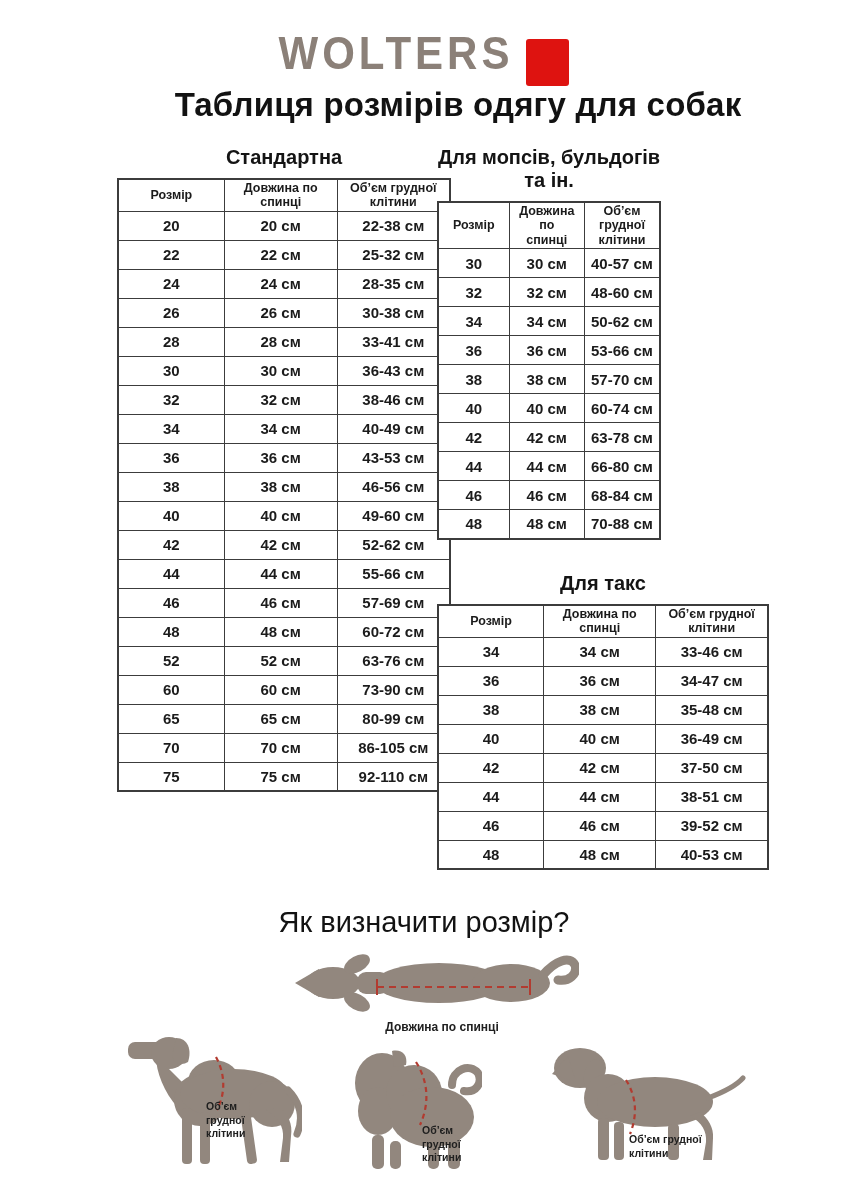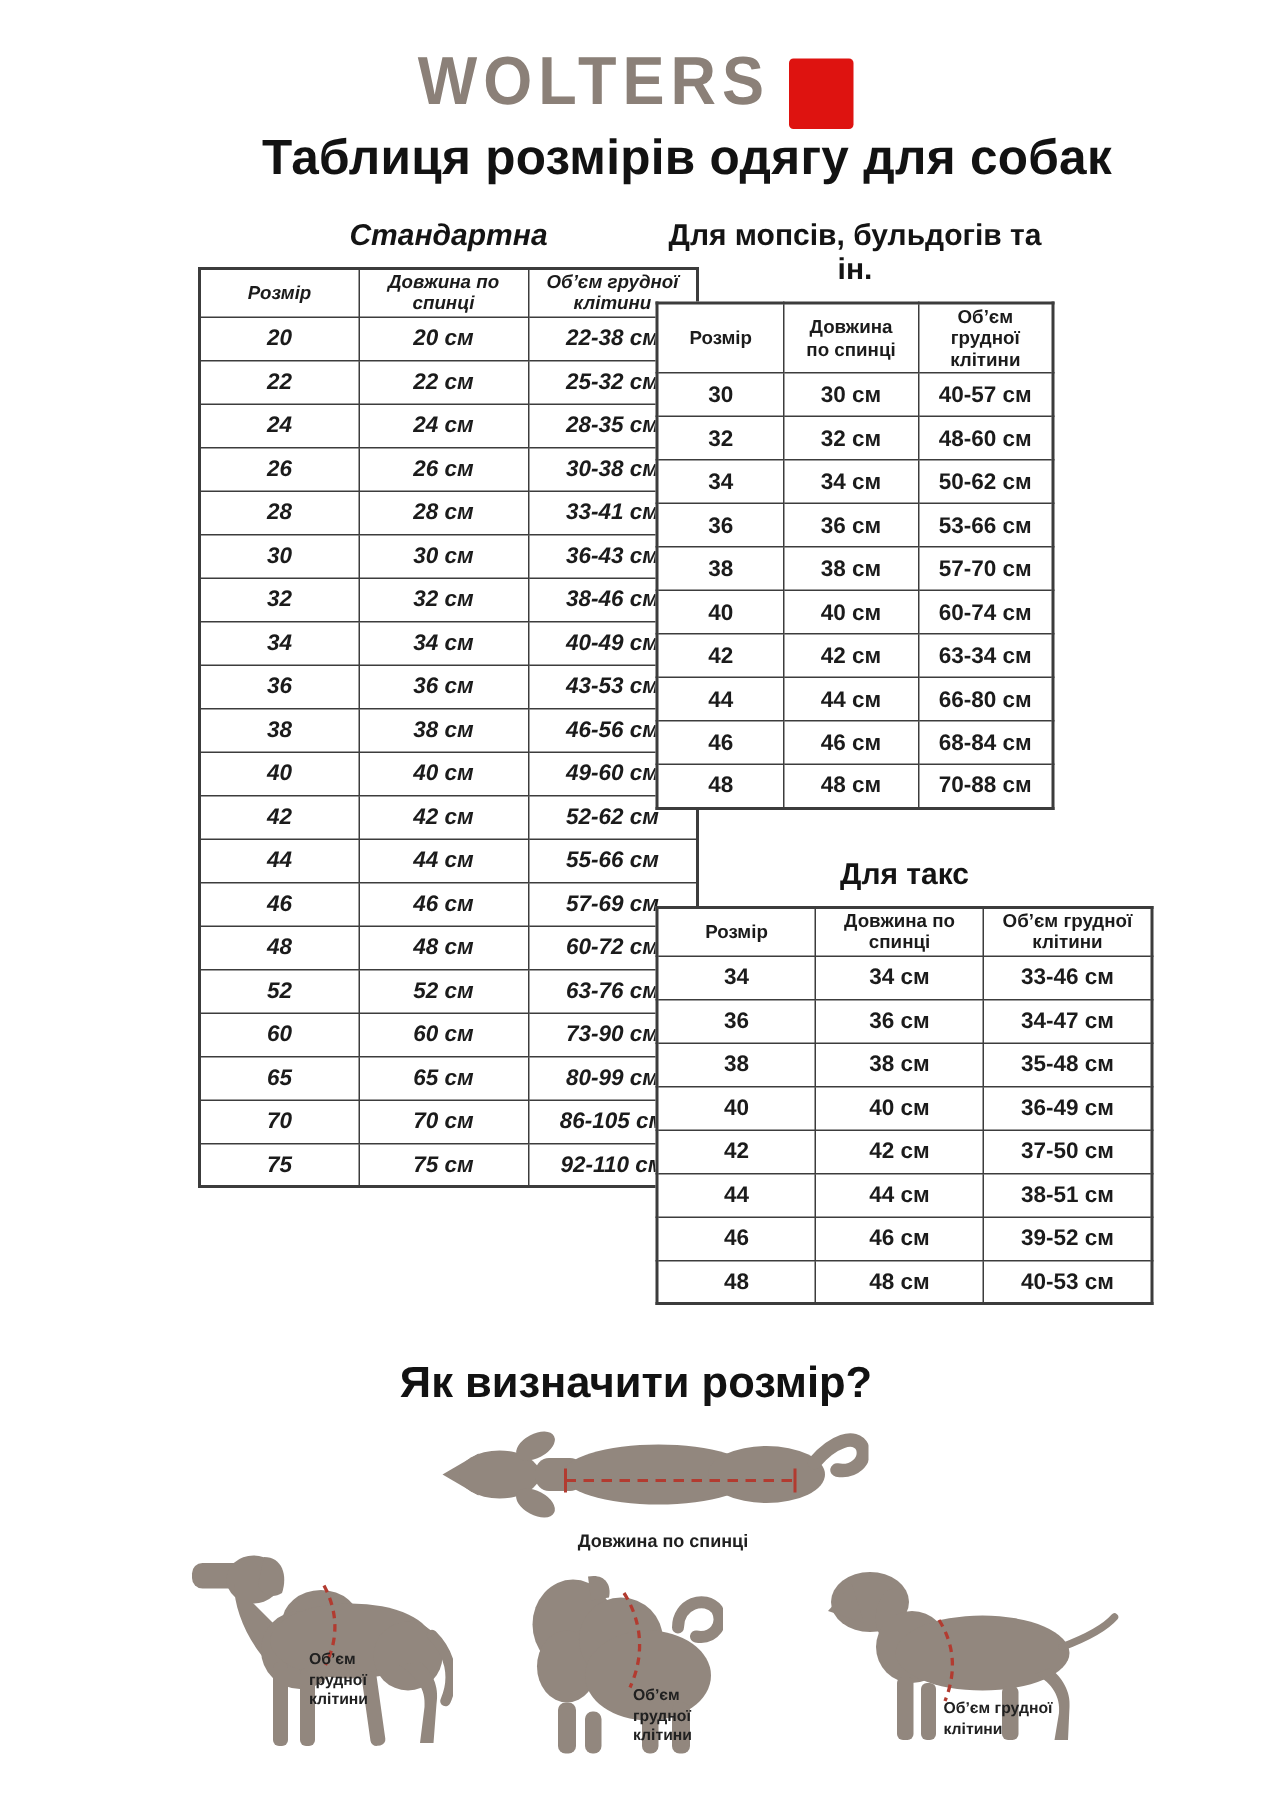--- a/index.html
+++ b/index.html
@@ -24,27 +24,27 @@
   .tbl-title { text-align:center; font-size:20px; font-weight:700; color:#141414;
                margin-bottom:9px; }
   table.size-table { border-collapse:collapse; width:100%; table-layout:fixed;
                      border:2px solid #3c3c3c; background:#fff; }
   .size-table th, .size-table td { border:1.4px solid #3c3c3c; text-align:center;
                      font-weight:700; color:#1b1b1b; }
   .size-table th { font-size:12.5px; line-height:1.15; height:31px; padding:1px 9px; }
   .size-table td { font-size:15px; height:29px; padding:0; }
   col.c1 { width:32%; } col.c2 { width:34%; } col.c3 { width:34%; }
 
-  .std-block  { left:132px; top:146px; width:334px;font-style:italic; }
-  .pugs-block { left:437px; top:146px; width:266px; }
+  .std-block  { left:117px; top:146px; width:334px; }
+  .pugs-block { left:437px; top:146px; width:224px; }
   .taks-block { left:437px; top:572px; width:332px; }
 
   
   .howto-title { position:absolute; top:906px; left:0; width:100%; text-align:center;
-                 font-size:29px; font-weight:700; color:#121212; }
+                 font-size:29px; font-weight:400; color:#121212; }
   figure { position:absolute; }
   .measure-label { font-weight:700; color:#202020; line-height:1.3; }
 
   .topview-fig { left:287px; top:941px; width:292px; text-align:center; }
   .topview-fig .measure-label { font-size:12px; margin-top:3px; display:inline-block;
                                 transform:translateX(9px); }
 
   .dogfig .measure-label { position:absolute; font-size:10.5px; text-align:left; }
   .dog-large-fig { left:126px; top:1030px; width:176px; height:135px; }
   .dog-large-fig .measure-label { left:80px; top:70px; width:52px; }
@@ -229,21 +229,21 @@
             <td>57-70 см</td>
           </tr>
           <tr>
             <td>40</td>
             <td>40 см</td>
             <td>60-74 см</td>
           </tr>
           <tr>
             <td>42</td>
             <td>42 см</td>
-            <td>63-34 см</td>
+            <td>63-78 см</td>
           </tr>
           <tr>
             <td>44</td>
             <td>44 см</td>
             <td>66-80 см</td>
           </tr>
           <tr>
             <td>46</td>
             <td>46 см</td>
             <td>68-84 см</td>

